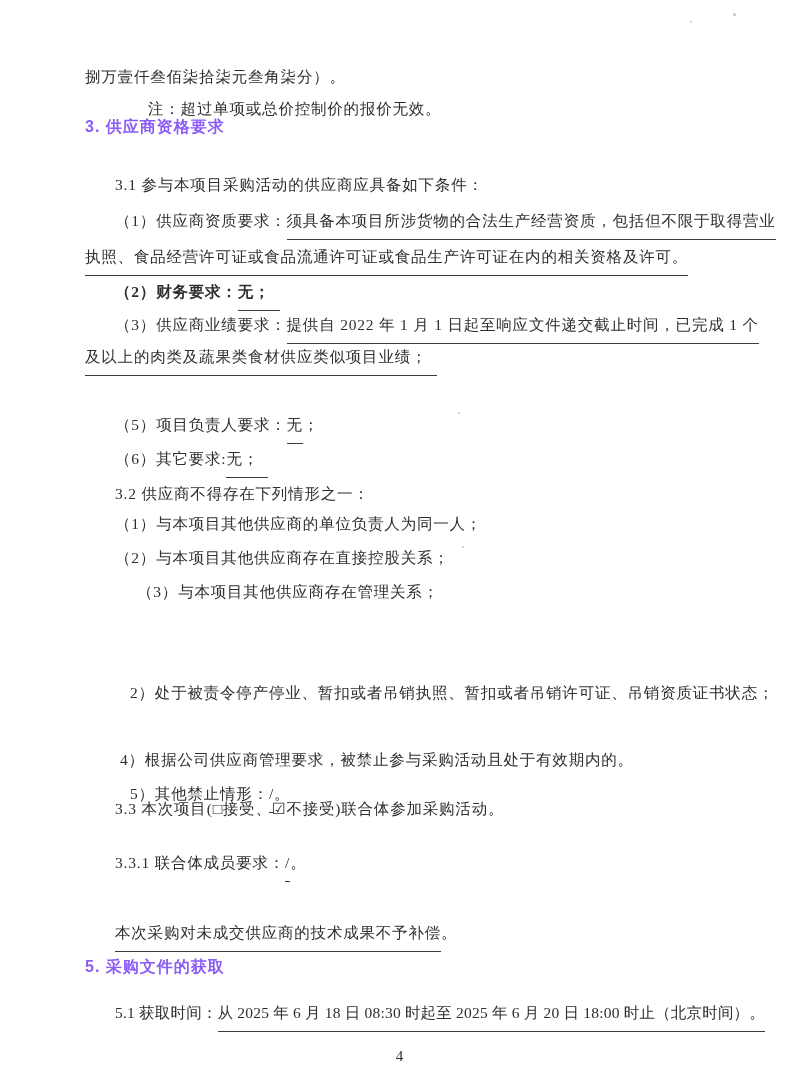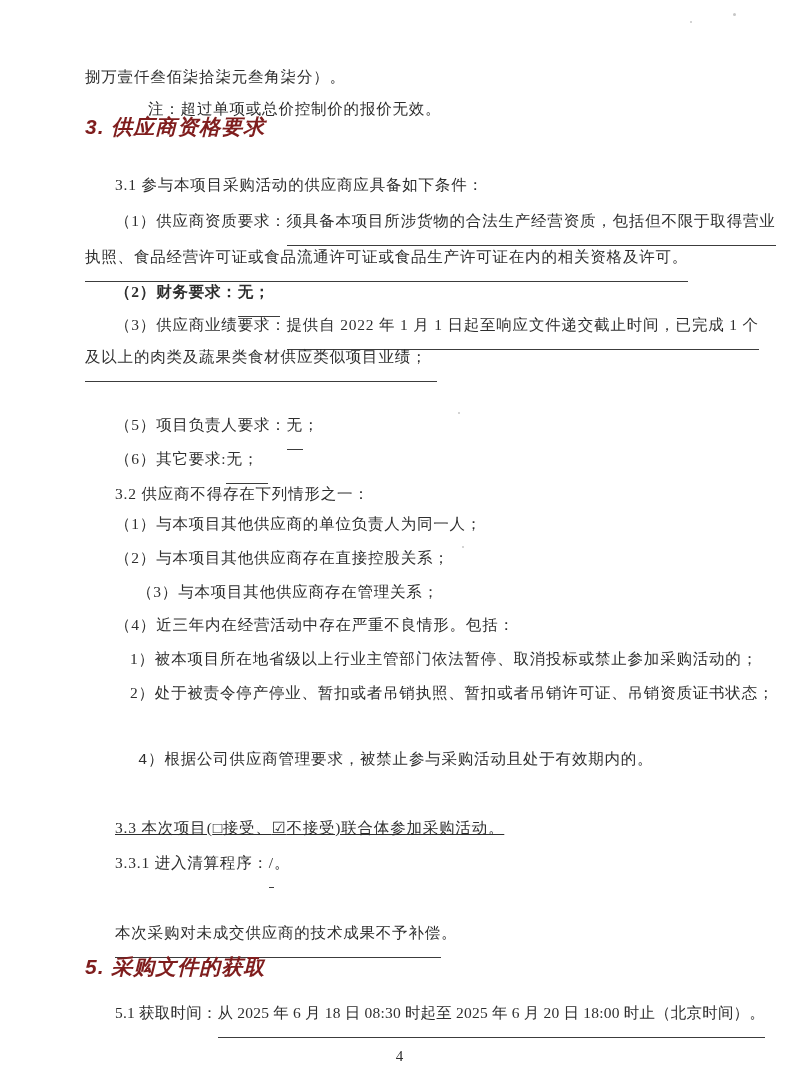--- a/index.html
+++ b/index.html
@@ -14,29 +14,28 @@
   }
   .line{
     position:absolute;
     white-space:nowrap;
     font-size:15.5px;
     letter-spacing:0.8px;
     line-height:22px;
   }
   .h{
     font-family:"Liberation Sans","DejaVu Sans",sans-serif;
-    font-size:21px;
+    font-size:16px;
     font-weight:600;
     letter-spacing:1px;
-    color:#7f1d1d;
-    font-style:italic;
+    color:#8b5cf6;
   }
   .u{
     border-bottom:1.4px solid #3c3c3c;
-    padding-bottom:16px;
+    padding-bottom:10px;
   }
   .tight{letter-spacing:0.2px;}
   .pageno{
     position:absolute;
     left:0;width:100%;
     text-align:center;
     font-size:15px;
     letter-spacing:0;
   }
   .speck{position:absolute;background:#c6c6c6;border-radius:50%;}
@@ -75,33 +74,32 @@
   <div class="line" style="top:448px;left:115px;"><span>（6）其它要求:</span><span class="u">无；&nbsp;&nbsp;</span></div>
 
   <div class="line" style="top:483px;left:115px;font-family:Liberation Serif, serif;"><span>3.2 供应商不得存在下列情形之一：</span></div>
 
   <div class="line" style="top:513px;left:115px;"><span>（1）与本项目其他供应商的单位负责人为同一人；</span></div>
 
   <div class="line" style="top:547px;left:115px;"><span>（2）与本项目其他供应商存在直接控股关系；</span></div>
 
   <div class="line" style="top:581px;left:115px;margin-left:22px;"><span>（3）与本项目其他供应商存在管理关系；</span></div>
 
-  <div class="line" style="top:614px;left:115px;"><span>（4）近三年内在经营活动中存在严重不良情形。包括：</span></div>
 
-  <div class="line" style="top:648px;left:130px;"><span>1）被本项目所在地省级以上行业主管部门依法暂停、取消投标或禁止参加采购活动的；</span></div>
 
   <div class="line" style="top:682px;left:130px;"><span>2）处于被责令停产停业、暂扣或者吊销执照、暂扣或者吊销许可证、吊销资质证书状态；</span></div>
 
 
-  <div class="line" style="top:749px;left:138px;font-family:Liberation Mono, monospace;"><span>4）根据公司供应商管理要求，被禁止参与采购活动且处于有效期内的。</span></div>
+  <div class="line" style="top:749px;left:120px;"><span>4）根据公司供应商管理要求，被禁止参与采购活动且处于有效期内的。</span></div>
 
+  <div class="line" style="top:783px;left:130px;"><span>5）其他禁止情形：</span><span class="u">/</span><span>。</span></div>
 
-  <div class="line" style="top:817px;left:115px;text-decoration:underline;"><span>3.3 本次项目(</span><span>□</span><span>接受、</span><span>☑</span><span>不接受)联合体参加采购活动。</span></div>
+  <div class="line" style="top:798px;left:115px;"><span>3.3 本次项目(</span><span>□</span><span>接受、</span><span>☑</span><span>不接受)联合体参加采购活动。</span></div>
 
-  <div class="line" style="top:852px;left:115px;"><span>3.3.1 进入清算程序：</span><span class="u">/</span><span>。</span></div>
+  <div class="line" style="top:852px;left:115px;"><span>3.3.1 联合体成员要求：</span><span class="u">/</span><span>。</span></div>
 
 
   <div class="line" style="top:922px;left:115px;"><span class="u">本次采购对未成交供应商的技术成果不予补偿</span><span>。</span></div>
 
   <div class="line h" style="top:956px;left:85px;"><span>5. 采购文件的获取</span></div>
 
   <div class="line tight" style="top:1002px;left:115px;"><span>5.1 获取时间：</span><span class="u">从 2025 年 6 月 18 日 08:30 时起至 2025 年 6 月 20 日 18:00 时止（北京时间）。</span></div>
 
   <div class="pageno" style="top:1048px;">4</div>
 

